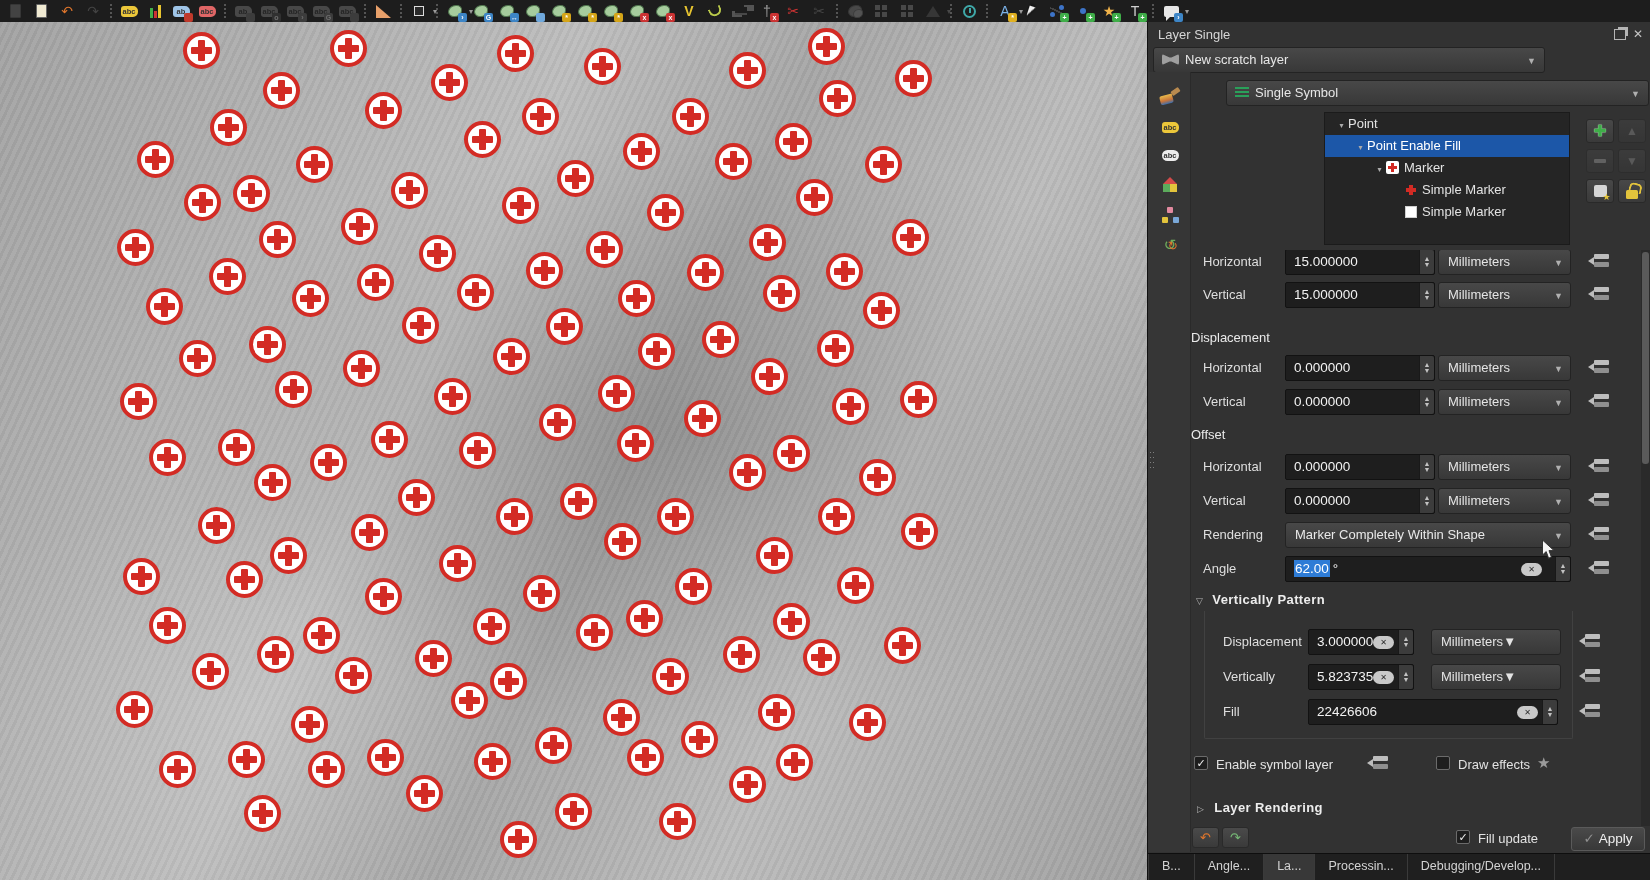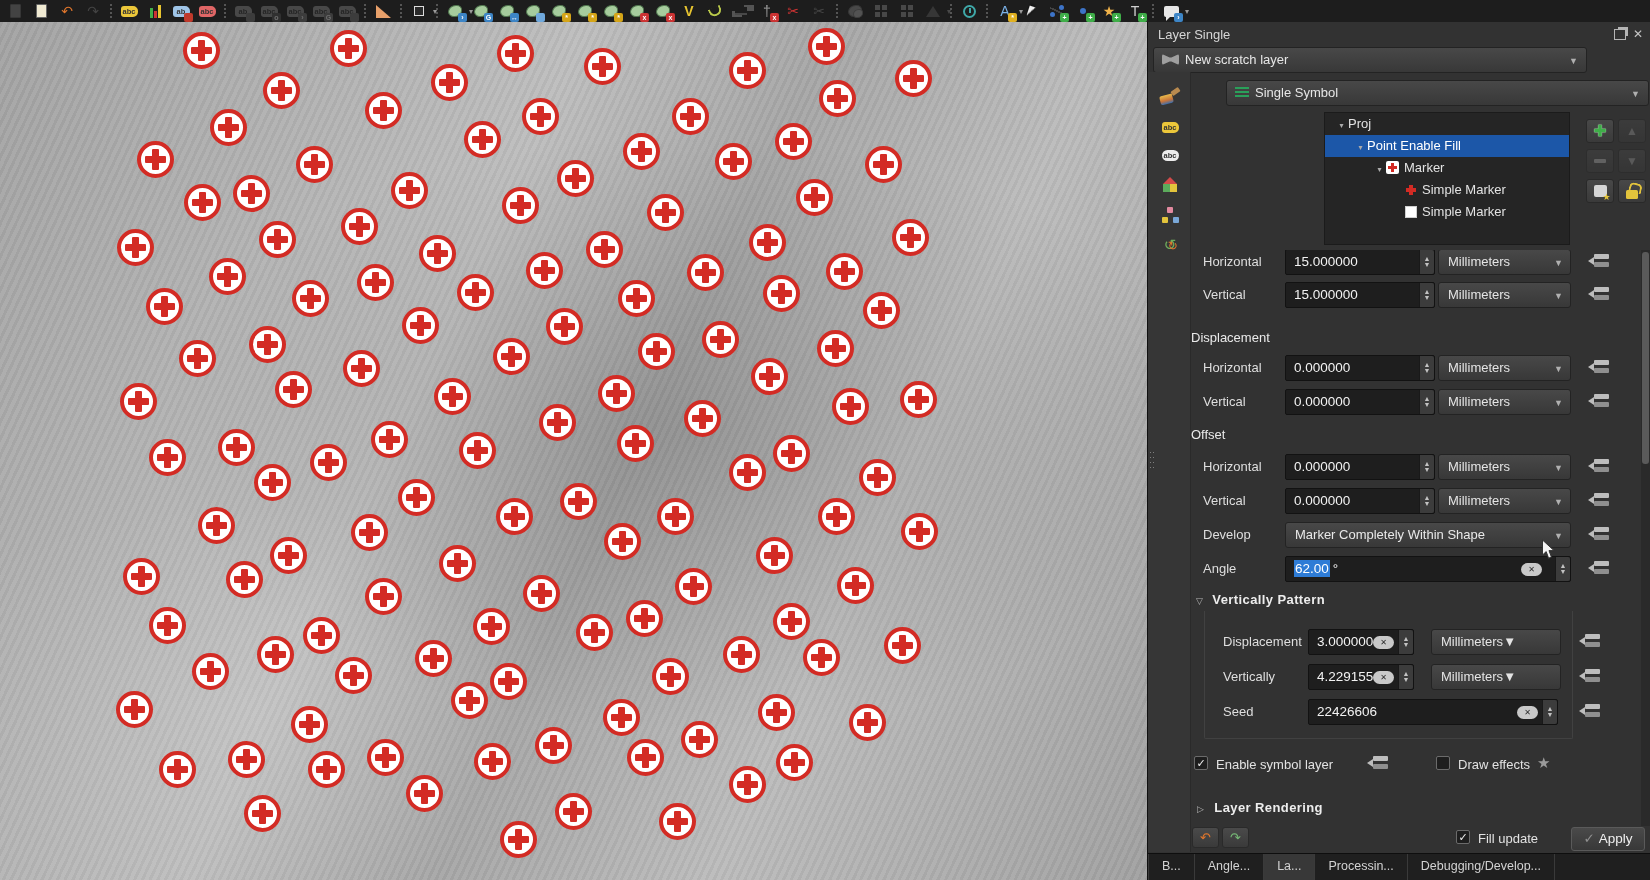--- a/index.html
+++ b/index.html
@@ -77,21 +77,21 @@
   #panel-title { position:absolute; left:10px; top:5px; font-size:13px; color:#d6d6d6; }
   .win-ic { position:absolute; top:7px; width:12px; height:11px; border:1px solid #b5b5b5; }
   #float-ic { left:466px; background:linear-gradient(#323232,#323232) 2px -2px/12px 11px no-repeat;
     box-shadow:3px -3px 0 -1px #b5b5b5; }
   #close-ic { left:484px; border:none; color:#c5c5c5; font-size:12px; line-height:11px; text-align:center; }
 
   .dropdown { position:absolute; height:26px; background:linear-gradient(#484848,#383838);
     border:1px solid #232323; border-radius:3px; font-size:13px; color:#e6e6e6;
     line-height:24px; padding-left:8px; }
   .dropdown .chev { position:absolute; right:8px; top:1px; font-size:9px; color:#b0b0b0; }
-  #layer-select { left:5px; top:25px; width:434px; }
+  #layer-select { left:5px; top:25px; width:392px; }
   #renderer-select { left:78px; top:58px; width:423px; }
   .bowtie { display:inline-block; width:17px; height:11px; background:#9f9f9f; margin:0 6px -1px 0;
     clip-path:polygon(0 0,45% 32%,55% 32%,100% 0,100% 100%,55% 68%,45% 68%,0 100%); border-radius:2px; }
   .rndr-ic { display:inline-block; width:14px; height:12px; margin:0 6px -1px 0;
     background-image:linear-gradient(#2aa05a 0 0),linear-gradient(#2aa05a 0 0),linear-gradient(#2aa05a 0 0);
     background-size:14px 2px; background-position:0 1px,0 5px,0 9px; background-repeat:no-repeat; }
 
   
   #strip { position:absolute; left:0; top:50px; width:43px; height:780px; background:#363636;
     border-right:1px solid #2a2a2a; }
@@ -564,21 +564,21 @@
         <span class="hist">↺</span>
       </span>
   </div>
 
   <div class="dropdown" id="renderer-select">
     <span class="rndr-ic"></span><span>Single Symbol</span>
     <span class="chev">▼</span>
   </div>
 
   <div id="sym-tree">
-      <div class="trow" style="padding-left: 10px;"><span class="texp">▾</span><span>Proj</span></div>
+      <div class="trow" style="padding-left: 10px;"><span class="texp">▾</span><span>Point</span></div>
       <div class="trow sel" style="padding-left: 29px;"><span class="texp">▾</span><span>Point Enable Fill</span></div>
       <div class="trow" style="padding-left: 48px;"><span class="texp">▾</span><span class="ti mkr"></span><span>Marker</span></div>
       <div class="trow" style="padding-left: 67px;"><span class="texp"></span><span class="ti redx"></span><span>Simple Marker</span></div>
       <div class="trow" style="padding-left: 67px;"><span class="texp"></span><span class="ti wsq"></span><span>Simple Marker</span></div>
     </div>
 
   <div class="tbtn" style="left:438px;top:97px">
       <span class="plus">✚</span>
     </div>
   <div class="tbtn dis" style="left:470px;top:97px">
@@ -689,21 +689,21 @@
               <i>▼</i>
             </span>
           </span>
           <span class="funit"><span class="uval">Millimeters</span><span class="chev">▼</span></span>
           <span class="ovr">
             <b></b>
             <u></u>
           </span>
         </div>
         <div class="prow" style="top: 272px;">
-          <span class="flabel">Develop</span>
+          <span class="flabel">Rendering</span>
           <span class="fsel"><span class="sval">Marker Completely Within Shape</span><span class="chev">▼</span></span>
           <span class="ovr">
             <b></b>
             <u></u>
           </span>
         </div>
         <div class="prow" style="top: 306px;">
           <span class="flabel">Angle</span>
           <span class="fangle"><span class="selval">62.00</span><span class="degree">°</span><span class="clrbtn" style="right:28px;top:6px">✕</span><span class="spin">
               <i>▲</i>
@@ -730,35 +730,35 @@
           </span>
           <span class="gunit"><span class="uval">Millimeters</span><span class="chev">▼</span></span>
           <span class="ovr govr">
             <b></b>
             <u></u>
           </span>
         </div>
         <div class="prow" style="top: 414px;">
           <span class="glabel">Vertically</span>
           <span class="gfield">
-            <span class="fval">4.229155</span>
+            <span class="fval">5.823735</span>
             <span class="clrbtn" style="right:19px;top:6px">✕</span>
             <span class="spin">
               <i>▲</i>
               <i>▼</i>
             </span>
           </span>
           <span class="gunit"><span class="uval">Millimeters</span><span class="chev">▼</span></span>
           <span class="ovr govr">
             <b></b>
             <u></u>
           </span>
         </div>
         <div class="prow" style="top: 449px;">
-          <span class="glabel">Seed</span>
+          <span class="glabel">Fill</span>
           <span class="gfield seed">
             <span class="fval">22426606</span>
             <span class="clrbtn" style="right:19px;top:6px">✕</span>
             <span class="spin">
               <i>▲</i>
               <i>▼</i>
             </span>
           </span>
           <span class="ovr govr">
             <b></b>

